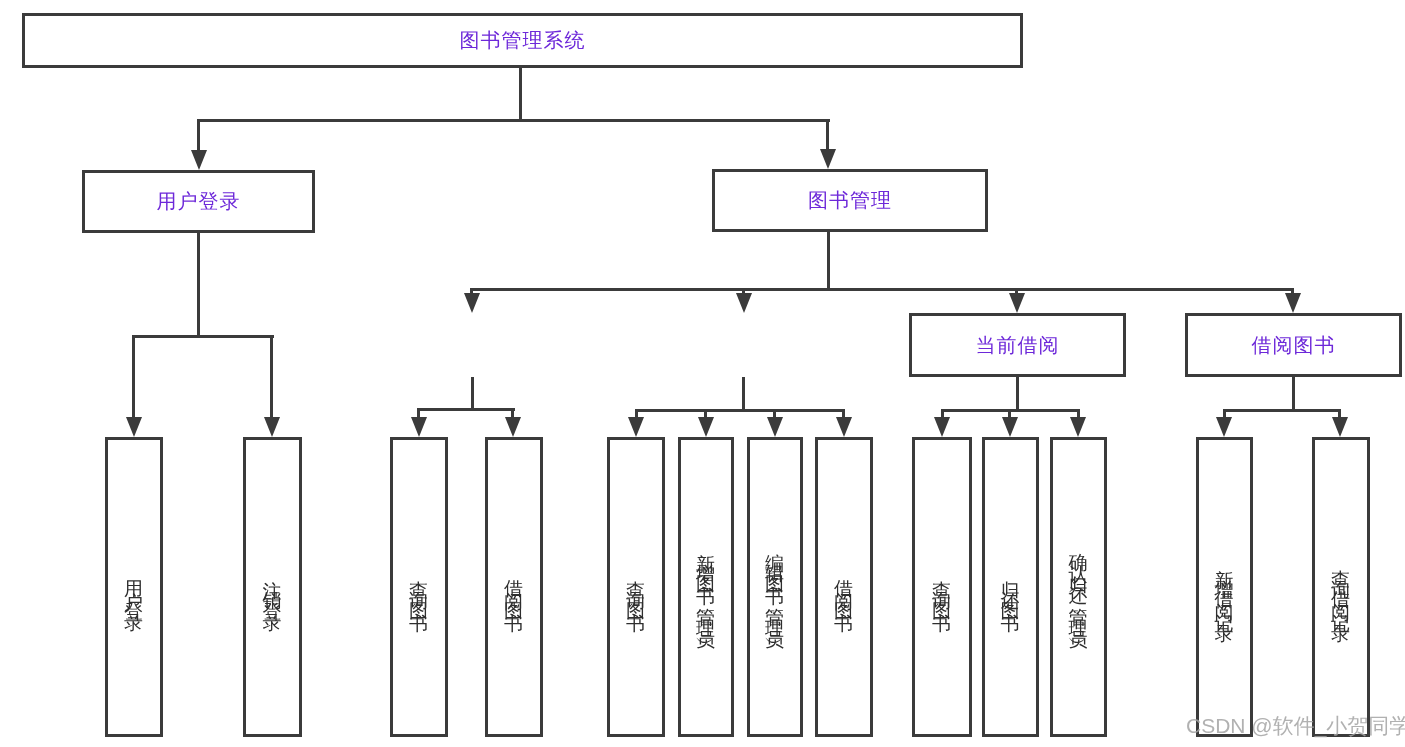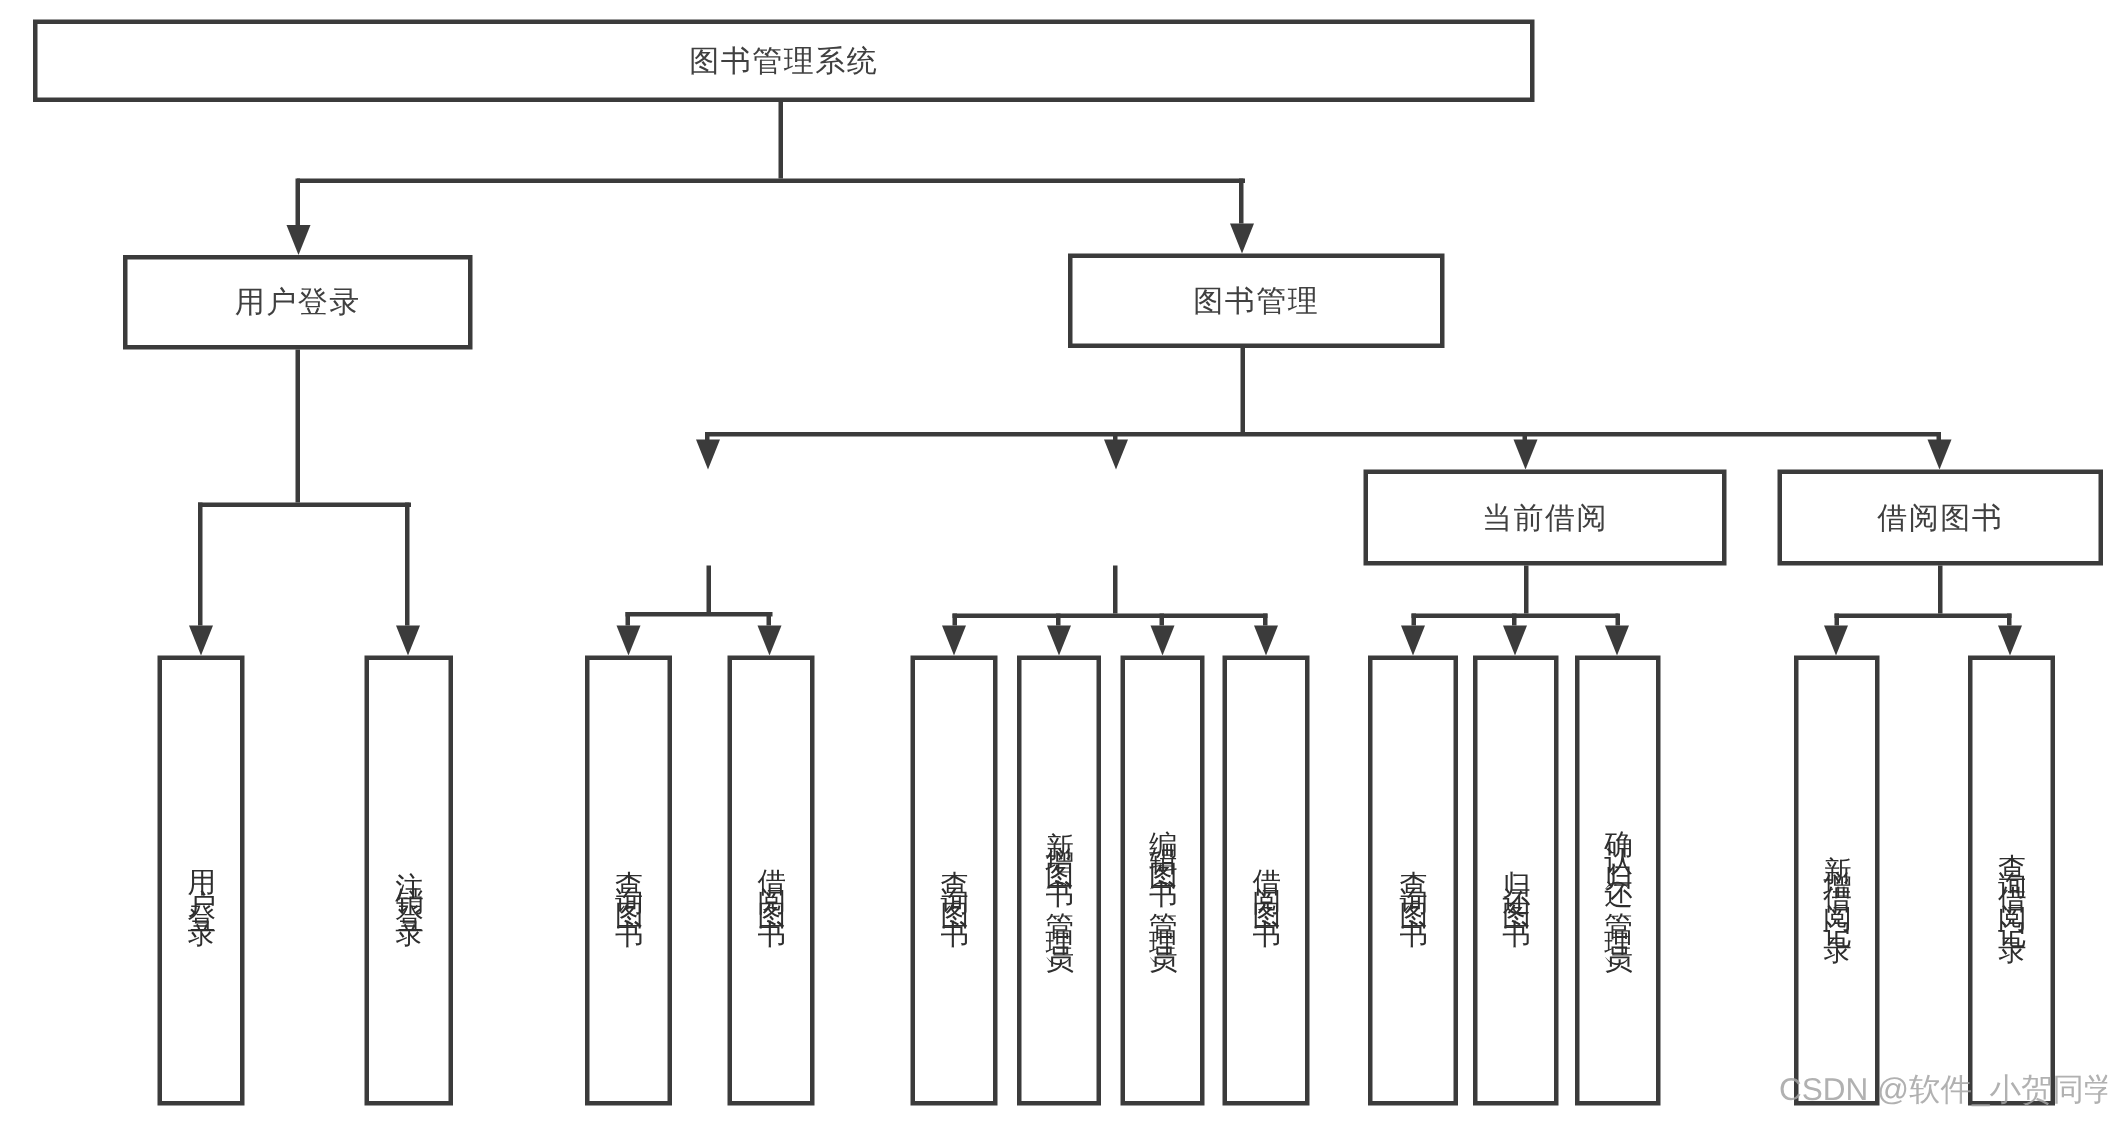--- a/index.html
+++ b/index.html
@@ -17,21 +17,21 @@
     box-sizing: border-box;
     background: #ffffff;
     border: 3px solid #3b3b3b;
     display: flex;
     align-items: center;
     justify-content: center;
   }
   .hlabel {
     font-size: 20px;
     letter-spacing: 1px;
-    color: #404040;
+    color: #6d28d9;
     white-space: nowrap;
   }
   .vlabel {
     writing-mode: vertical-rl;
     text-orientation: mixed;
     font-size: 19px;
     letter-spacing: 11px;
     line-height: 1;
     color: #2e2e2e;
   }
@@ -66,21 +66,21 @@
   <div class="vl" style="left:519px;top:68px;height:51px"></div>
   <div class="hl" style="left:198px;top:119px;width:632px"></div>
   <div class="vl" style="left:197px;top:119px;height:31px"></div>
   <div class="arrow" style="left:191px;top:150px"></div>
   <div class="vl" style="left:826px;top:119px;height:30px"></div>
   <div class="arrow" style="left:820px;top:149px"></div>
 
   <div class="box" style="left:82px;top:170px;width:233px;height:63px">
     <span class="hlabel">用户登录</span>
   </div>
-  <div class="box" style="left:712px;top:169px;width:251px;height:63px">
+  <div class="box" style="left:712px;top:169px;width:276px;height:63px">
     <span class="hlabel">图书管理</span>
   </div>
 
   <div class="vl" style="left:197px;top:233px;height:102px"></div>
   <div class="hl" style="left:132px;top:335px;width:142px"></div>
   <div class="vl" style="left:132px;top:335px;height:82px"></div>
   <div class="arrow" style="left:126px;top:417px"></div>
   <div class="vl" style="left:270px;top:335px;height:82px"></div>
   <div class="arrow" style="left:264px;top:417px"></div>
 
@@ -88,21 +88,21 @@
   <div class="hl" style="left:470px;top:288px;width:823px"></div>
   <div class="vl" style="left:470px;top:288px;height:6px"></div>
   <div class="arrow" style="left:464px;top:293px"></div>
   <div class="vl" style="left:742px;top:288px;height:6px"></div>
   <div class="arrow" style="left:736px;top:293px"></div>
   <div class="vl" style="left:1015px;top:288px;height:6px"></div>
   <div class="arrow" style="left:1009px;top:293px"></div>
   <div class="vl" style="left:1291px;top:288px;height:6px"></div>
   <div class="arrow" style="left:1285px;top:293px"></div>
 
-  <div class="box" style="left:909px;top:313px;width:242px;height:64px">
+  <div class="box" style="left:909px;top:313px;width:217px;height:64px">
     <span class="hlabel">当前借阅</span>
   </div>
   <div class="box" style="left:1185px;top:313px;width:217px;height:64px">
     <span class="hlabel">借阅图书</span>
   </div>
 
   <div class="vl" style="left:471px;top:377px;height:31px"></div>
   <div class="hl" style="left:417px;top:408px;width:98px"></div>
   <div class="vl" style="left:417px;top:408px;height:9px"></div>
   <div class="arrow" style="left:411px;top:417px"></div>

